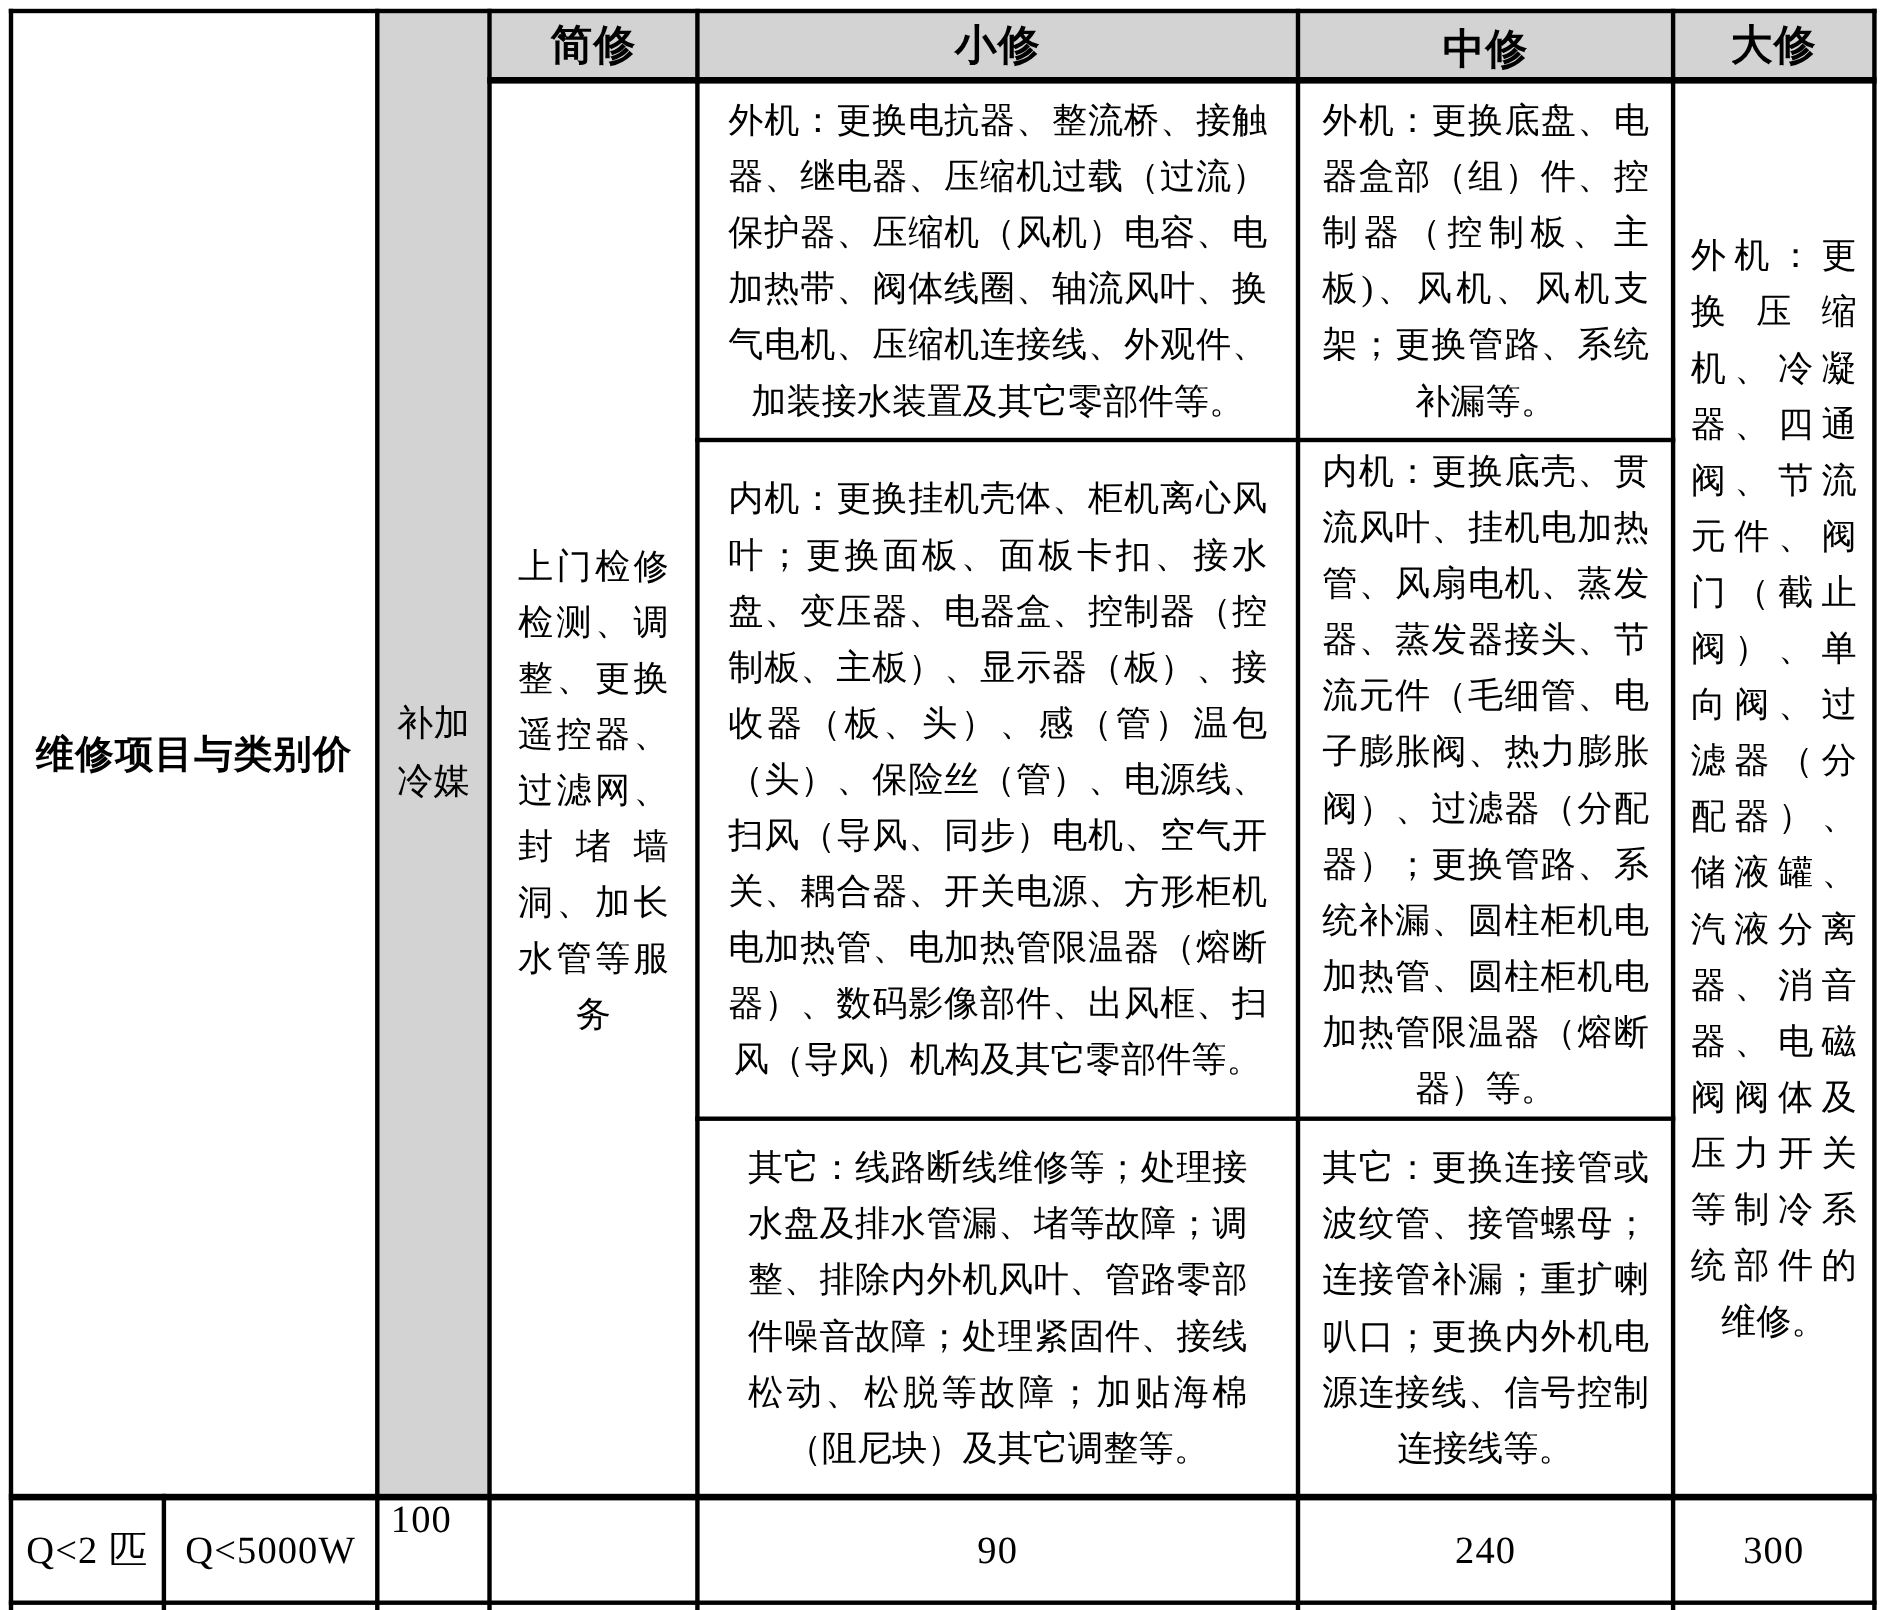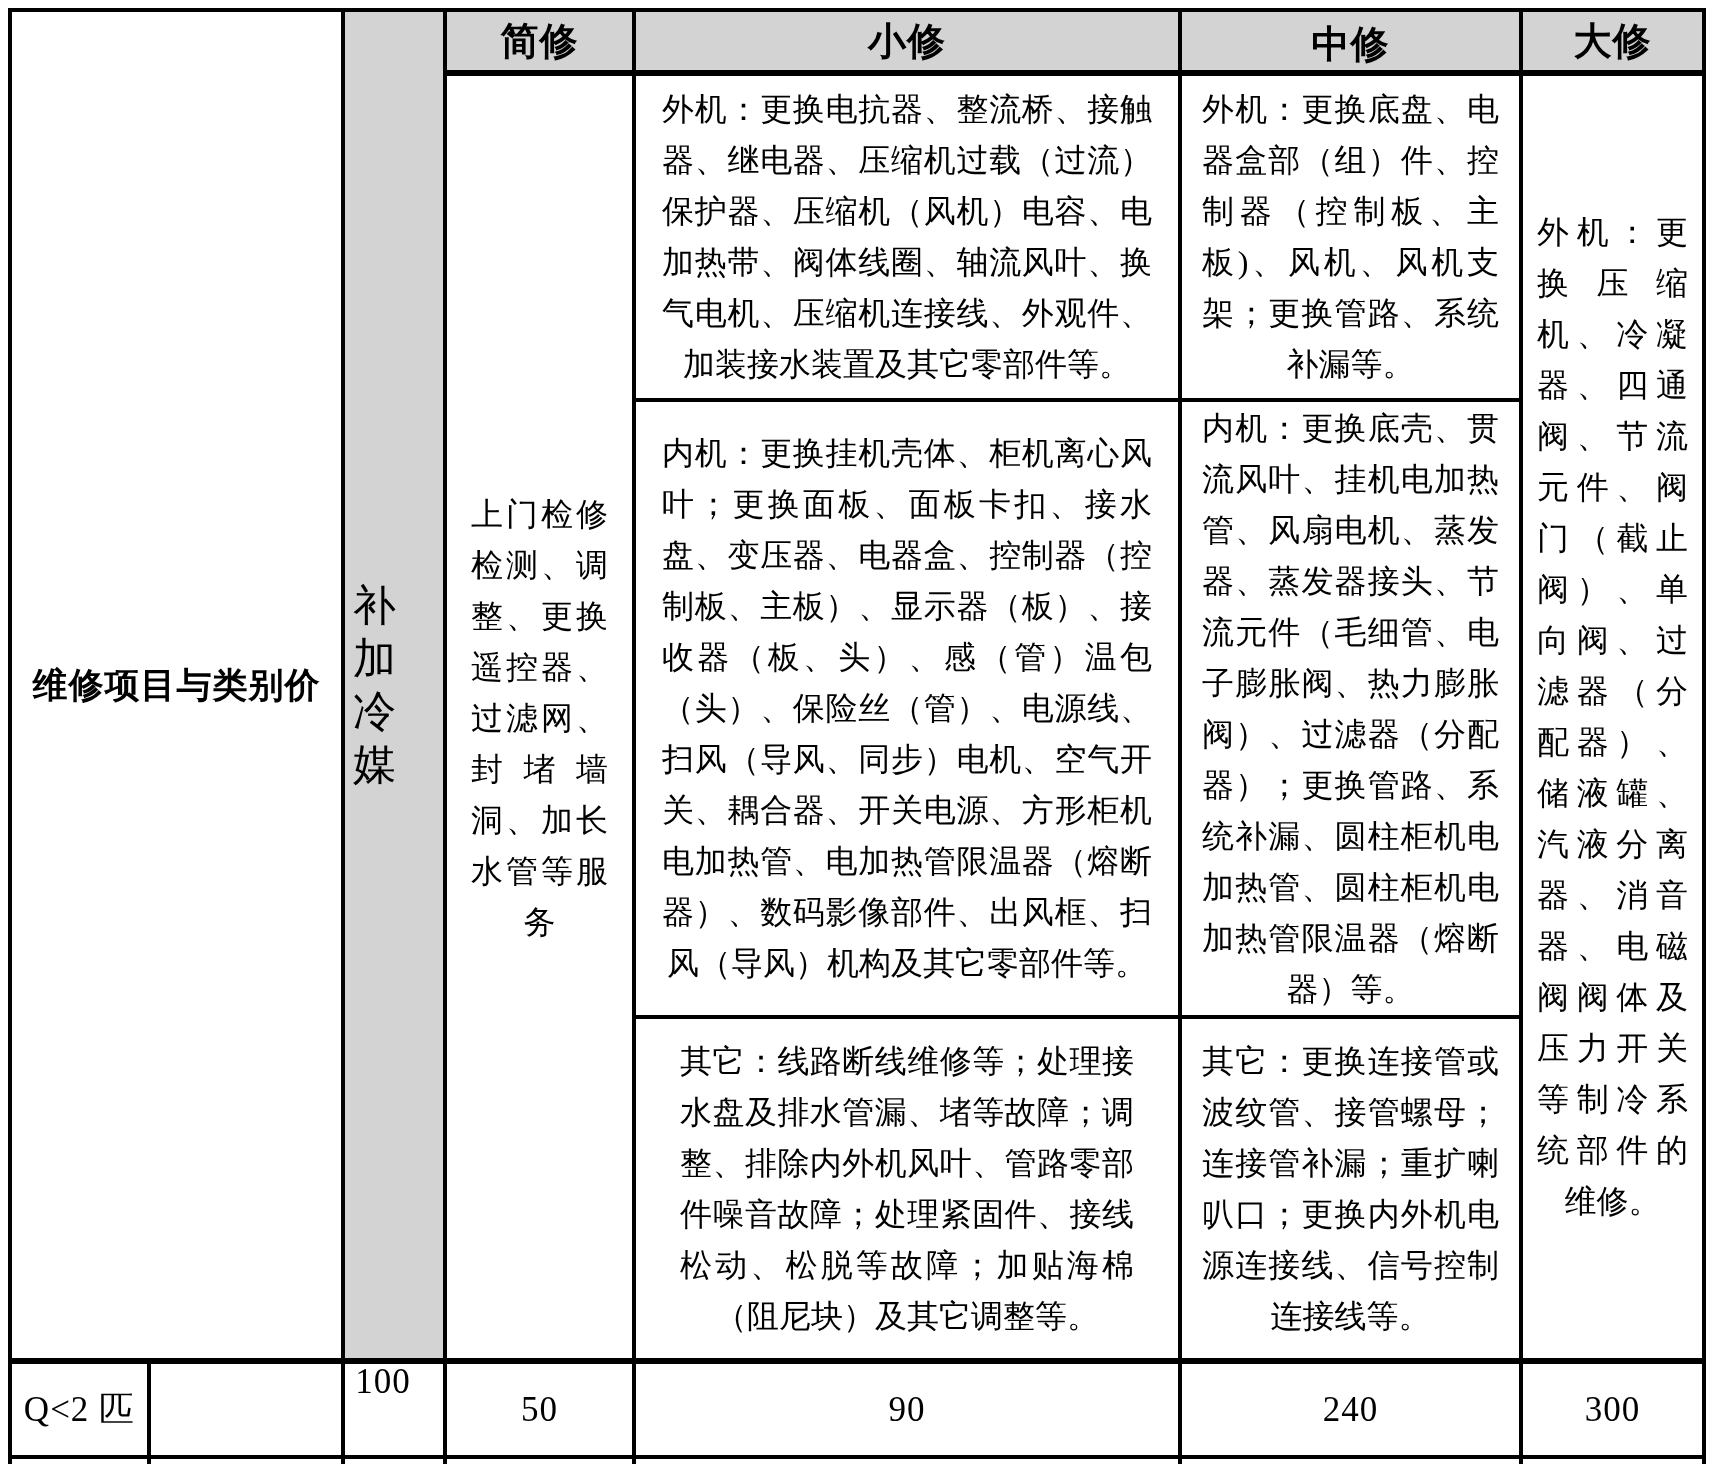--- a/index.html
+++ b/index.html
@@ -8,21 +8,21 @@
   .bg{position:absolute;}
   .line{position:absolute;background:#000;}
   .cell{position:absolute;display:flex;align-items:center;justify-content:center;}
   .txt{width:100%;}
   
   .para .txt{font-size:32px;line-height:51px;text-align:justify;text-align-last:center;}
   .hdr .txt{font-family:"Liberation Sans","DejaVu Sans",sans-serif;font-weight:bold;
             font-size:38px;text-align:center;letter-spacing:1px;}
   .title .txt{font-family:"Liberation Sans","DejaVu Sans",sans-serif;font-weight:bold;
               font-size:35px;text-align:center;letter-spacing:1px;}
-  .refrig .txt{font-size:43px;line-height:53px;text-align:left;}
+  .refrig .txt{font-size:33px;line-height:53px;text-align:center;}
   .price .txt{font-size:35px;text-align:center;letter-spacing:1px;}
 </style>
 </head>
 <body>
 
 <div id="page">
 
   <div class="bg" style="left:341px;top:8px;width:106px;height:1350px;background:#d3d3d3;"></div>
   <div class="bg" style="left:443px;top:8px;width:1263px;height:62px;background:#d3d3d3;"></div>
 
@@ -86,25 +86,25 @@
     <div class="txt">其它：更换连接管或波纹管、接管螺母；连接管补漏；重扩喇叭口；更换内外机电源连接线、信号控制连接线等。</div>
   </div>
 
   <div class="cell para" style="left:1523px;top:76px;width:179px;height:1282px;padding:0 14px;box-sizing:border-box;">
     <div class="txt">外机：更换压缩机、冷凝器、四通阀、节流元件、阀门（截止阀）、单向阀、过滤器（分配器）、储液罐、汽液分离器、消音器、电磁阀阀体及压力开关等制冷系统部件的维修。</div>
   </div>
 
   <div class="cell price" style="left:12px;top:1364px;width:135px;height:91px;">
     <div class="txt">Q&lt;2 匹</div>
   </div>
+  <div class="cell price" style="left:151px;top:1364px;width:190px;height:91px;">
+    <div class="txt">Q&lt;5000W</div>
+  </div>
   <div class="cell price" style="left:345px;top:1336px;width:76px;height:91px;">
     <div class="txt">100</div>
-  </div>
-  <div class="cell price" style="left:447px;top:1364px;width:185px;height:91px;">
-    <div class="txt">50</div>
   </div>
   <div class="cell price" style="left:636px;top:1364px;width:542px;height:91px;">
     <div class="txt">90</div>
   </div>
   <div class="cell price" style="left:1182px;top:1364px;width:337px;height:91px;">
     <div class="txt">240</div>
   </div>
   <div class="cell price" style="left:1523px;top:1364px;width:179px;height:91px;">
     <div class="txt">300</div>
   </div>

